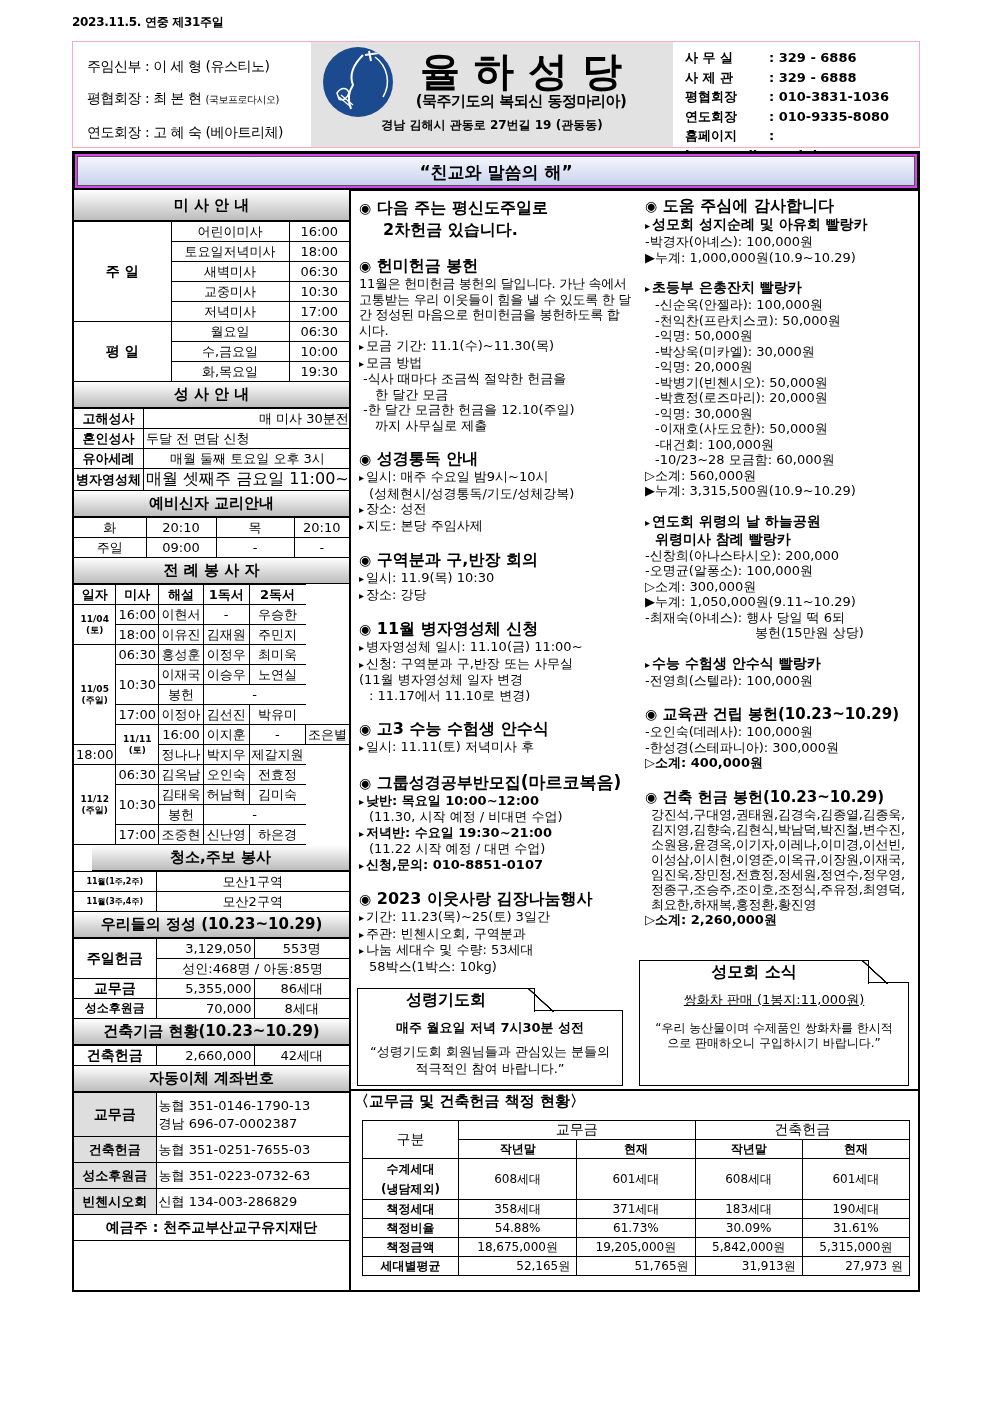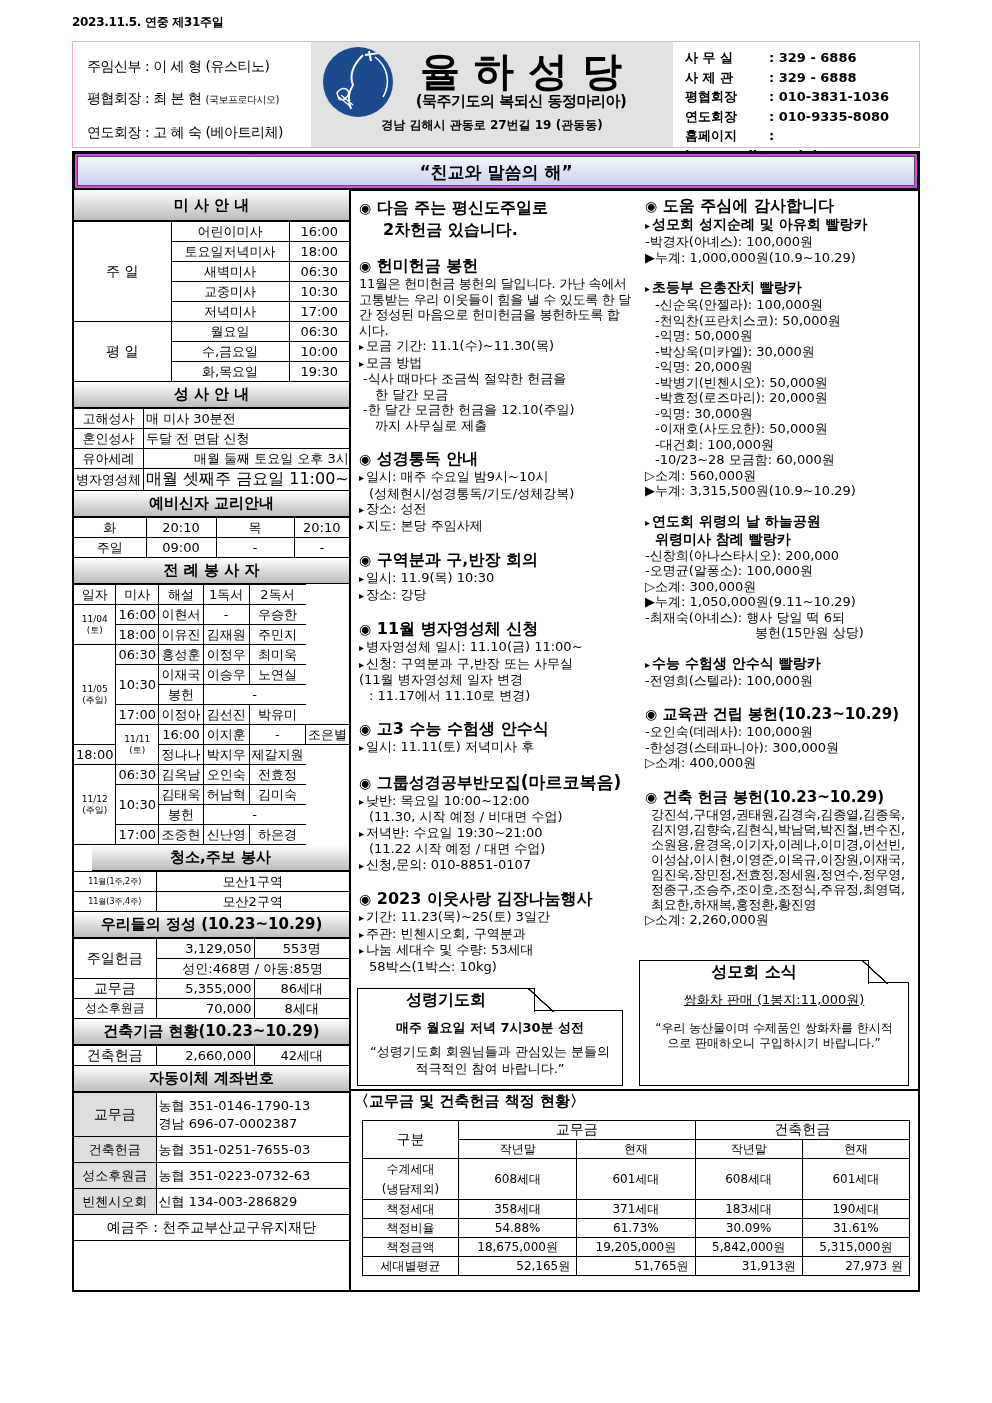--- a/index.html
+++ b/index.html
@@ -24,21 +24,21 @@
   .banner-in { width: 100%; height: 100%; border: 1px solid #555; background: linear-gradient(#f4f6fc, #c9d3ee); text-align: center; font-size: 17px; font-weight: bold; line-height: 30px; }
 
   
   .main { position: absolute; left: 72px; top: 190px; width: 848px; height: 1102px; border: 2px solid #000; border-top: none; }
   .leftcol { position: absolute; left: 0; top: 0; width: 277px; height: 1100px; border-right: 2px solid #000; }
   .sect-h { background: linear-gradient(#ffffff, #d6d6d6 60%, #bdbdbd); text-align: center; font-weight: bold; font-size: 15px; border-bottom: 1px solid #000; }
   table.g { border-collapse: collapse; width: 100%; font-size: 13px; }
   table.g td { border: 1px solid #000; text-align: center; padding: 0 2px; height: 20px; white-space: nowrap; }
   table.g tr td:first-child { border-left: none; }
   table.g tr td:last-child { border-right: none; }
-  .b { font-weight: normal; }
+  .b { font-weight: bold; }
   .gray { background: #dedede; }
 
   .midcol { position: absolute; left: 277px; top: 0; width: 288px; height: 900px; padding: 6px 0 0 8px; font-size: 13px; line-height: 15.5px; }
   .rightcol { position: absolute; left: 565px; top: 0; width: 281px; height: 900px; padding: 4px 0 0 6px; font-size: 13px; line-height: 15.5px; }
   .h2 { font-size: 16px; font-weight: bold; line-height: 20px; margin-top: 2px; }
   .h3 { font-size: 14px; font-weight: bold; line-height: 17px; }
   .bul::before { content: "▸"; font-size: 10px; margin-right: 2px; }
   .bullet-sym { font-size: 14px; }
   .sp { height: 14px; }
   .ind { padding-left: 10px; }
@@ -132,29 +132,29 @@
             <td>화,목요일</td>
             <td>19:30</td>
           </tr>
     </tbody>
       </table>
     <div class="sect-h" style="height:26px;line-height:25px;">성 사 안 내</div>
     <table class="g">
       <tbody>
           <tr>
             <td class="b" style="width:82px">고해성사</td>
-            <td style="text-align:left">매 미사 30분전</td>
+            <td style="text-align:right">매 미사 30분전</td>
           </tr>
       <tr>
             <td class="b">혼인성사</td>
             <td style="text-align:left">두달 전 면담 신청</td>
           </tr>
       <tr>
             <td class="b">유아세례</td>
-            <td style="text-align:right">매월 둘째 토요일 오후 3시</td>
+            <td style="text-align:center">매월 둘째 토요일 오후 3시</td>
           </tr>
       <tr>
             <td class="b">병자영성체</td>
             <td style="text-align:center;font-size:16px">매월 셋째주 금요일 11:00~</td>
           </tr>
     </tbody>
       </table>
     <div class="sect-h" style="height:26px;line-height:25px;">예비신자 교리안내</div>
     <table class="g">
       <tbody>

